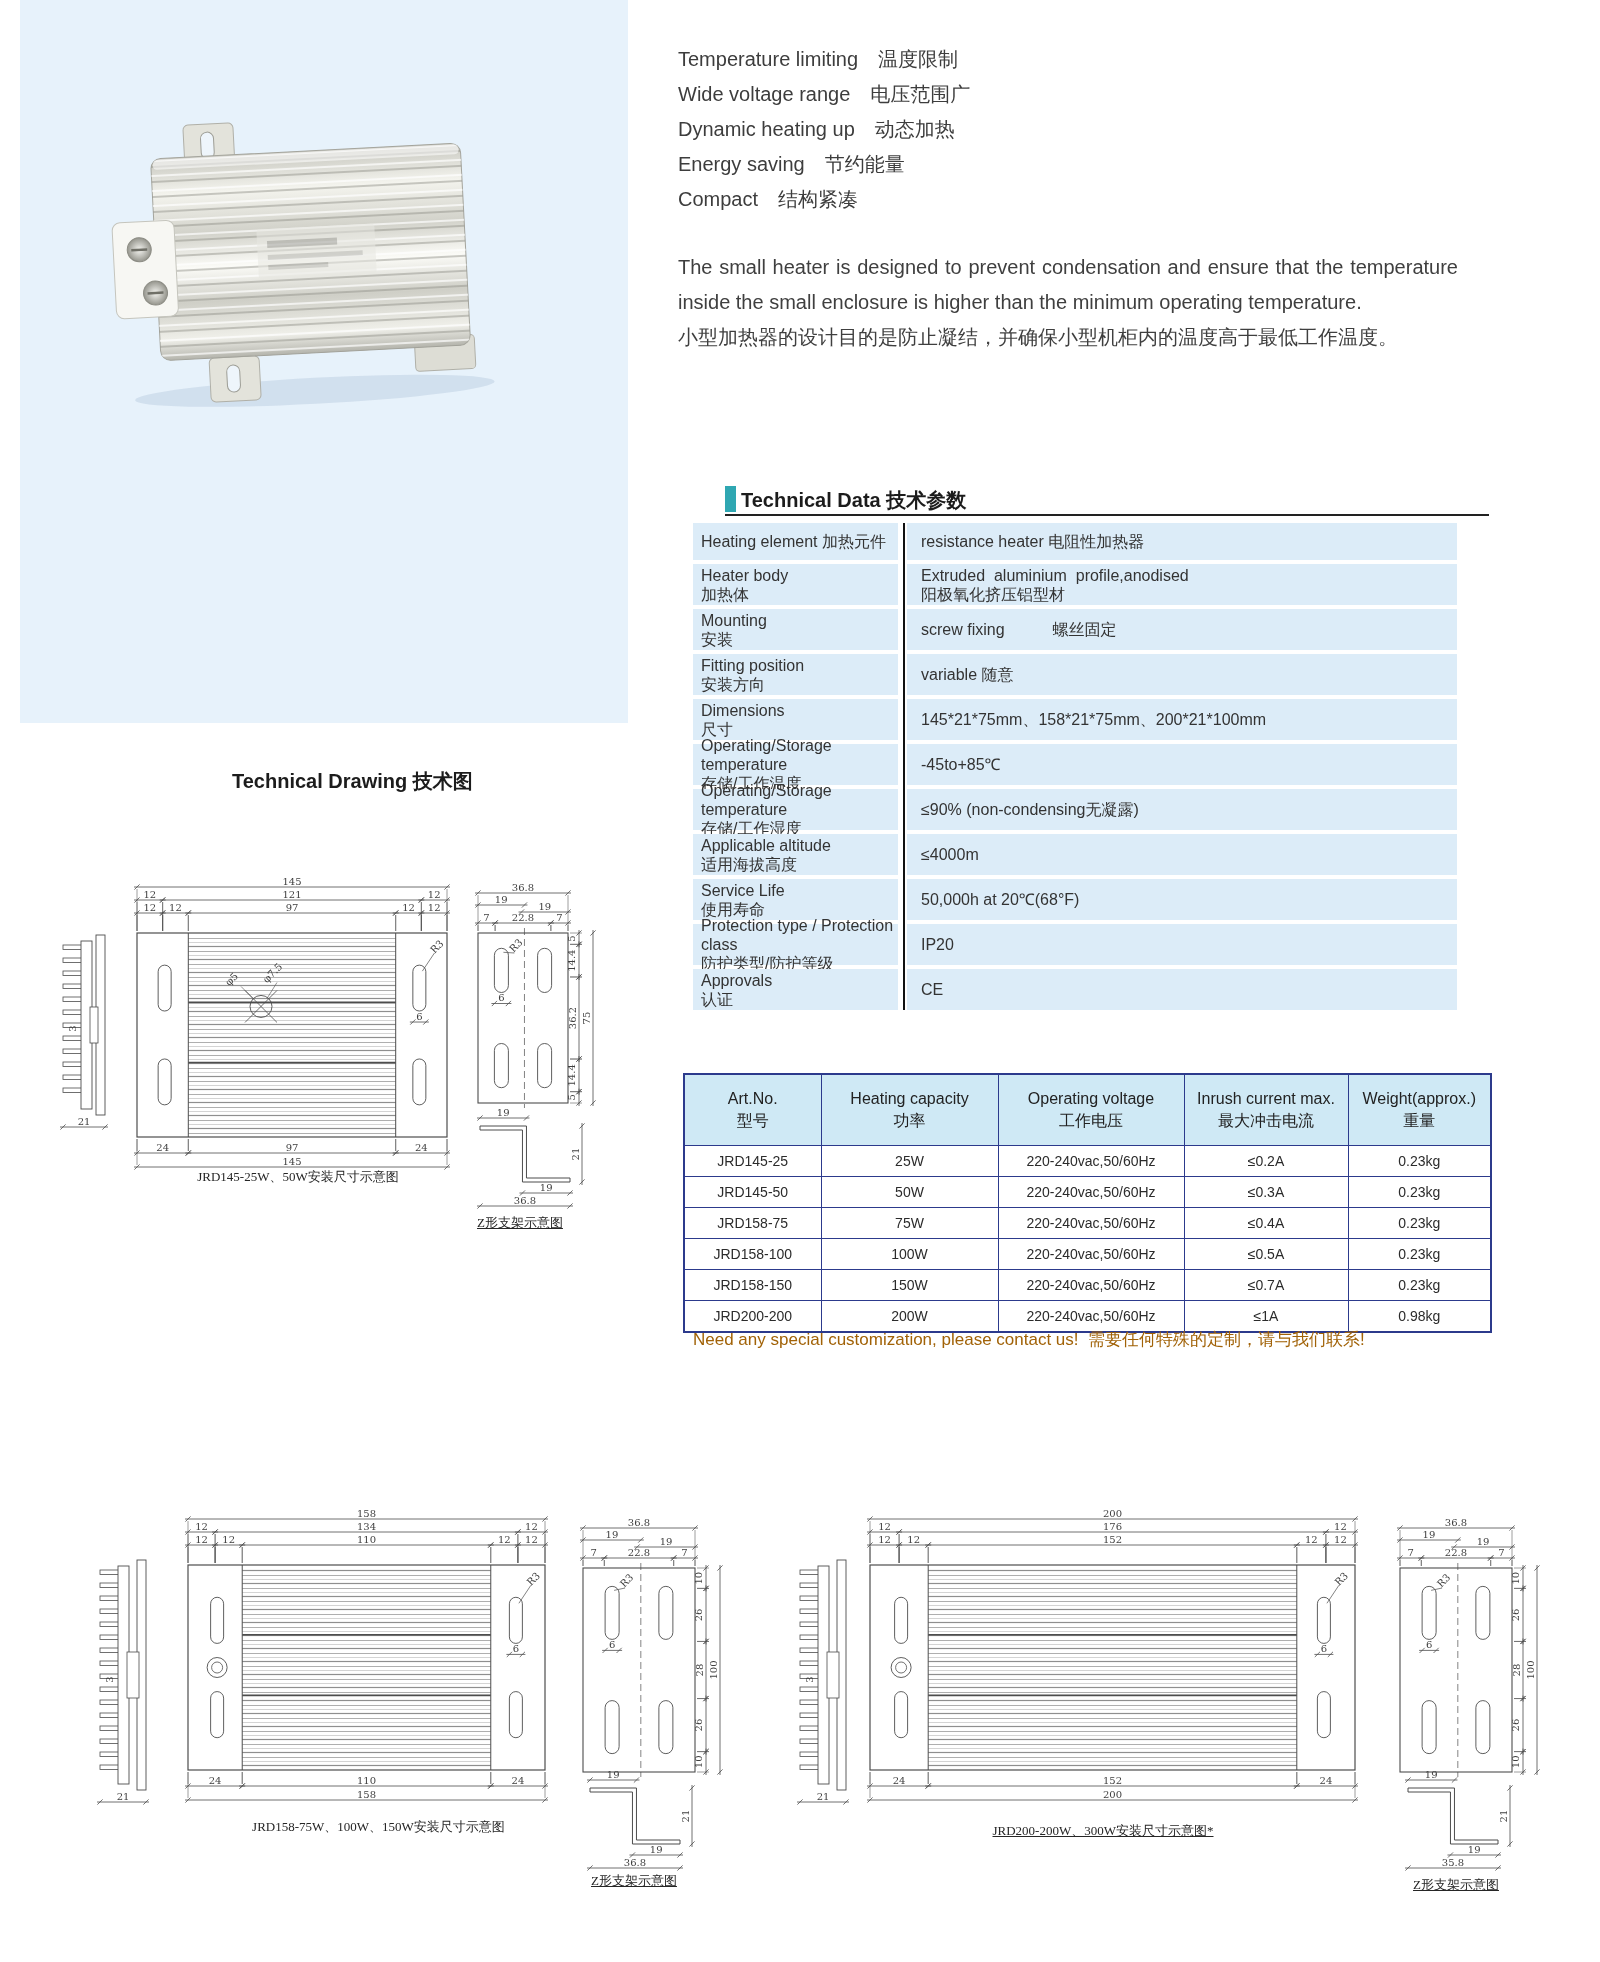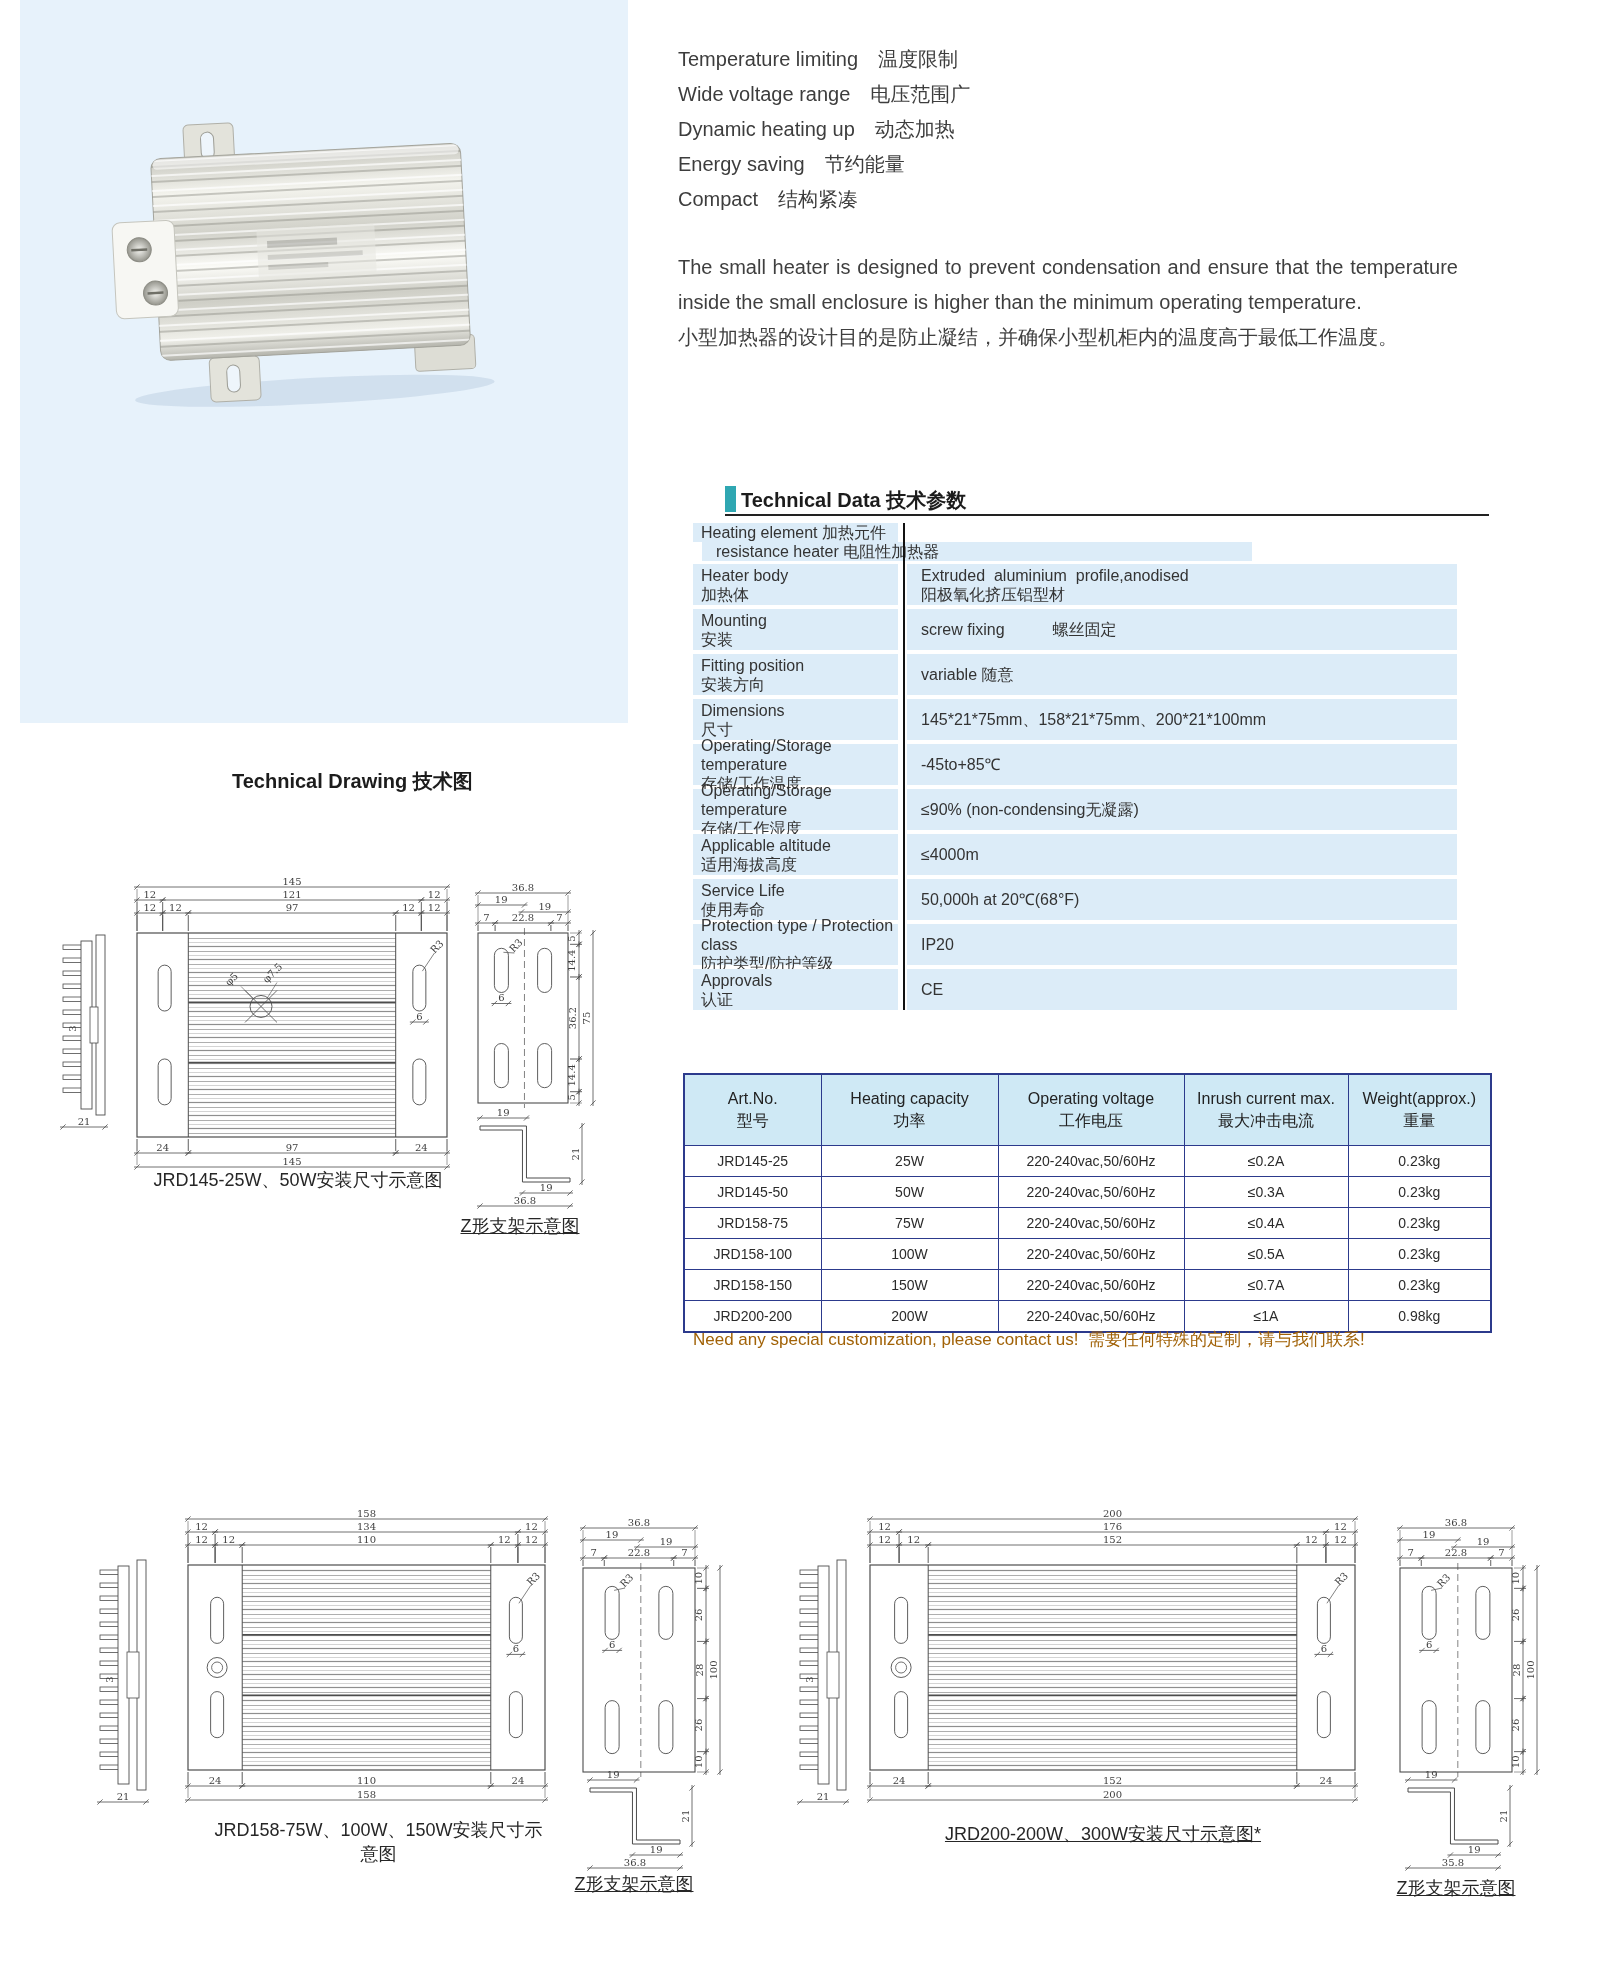--- a/index.html
+++ b/index.html
@@ -12,37 +12,37 @@
   .desc{position:absolute;left:678px;top:250px;width:780px;color:#3f3f3f;font-size:20px;line-height:35px;}
   .desc .en{margin:0;text-align:justify;}
   .desc .zh{margin:0;}
   .td-header{position:absolute;left:693px;top:485px;width:764px;height:32px;margin-left:32px;}
   .td-sq{position:absolute;left:0;top:1px;width:11px;height:26px;background:var(--teal,#2fa7b2);}
   .td-title{position:absolute;left:16px;top:2px;font-size:20px;font-weight:bold;color:#1c1c1c;}
   .td-rule{position:absolute;left:0;top:29px;width:764px;height:2px;background:#222;}
   .ttable{position:absolute;left:693px;top:523px;width:764px;}
   .tdivider{position:absolute;left:210px;top:0;width:2px;height:487px;background:#111;}
   .trow{display:flex;height:41px;margin-bottom:4px;}
-  .trow.single{height:37px;flex-direction:column;}
+  .trow.single{height:37px;}
   .tleft{width:205px;background:var(--rowbg,#dcecf8);padding-left:8px;box-sizing:border-box;
          display:flex;flex-direction:column;justify-content:center;}
   .tright{width:550px;margin-left:9px;background:var(--rowbg,#dcecf8);padding-left:14px;box-sizing:border-box;
           display:flex;flex-direction:column;justify-content:center;}
   .tl,.tv{font-size:16px;line-height:19px;color:#333;white-space:pre-wrap;}
   .products{position:absolute;left:683px;top:1073px;border-collapse:collapse;border:2px solid var(--tblborder,#2c3a8c);table-layout:fixed;}
   .products th{background:var(--tblhead,#cfe9f5);height:50px;font-weight:normal;font-size:16px;color:#222;
                border:1.5px solid var(--tblborder,#2c3a8c);padding:10px;}
   .products th div{line-height:22px;}
   .products td{height:30px;text-align:center;font-size:14px;color:#2b2b2b;
                border:1.5px solid var(--tblborder,#2c3a8c);padding:0;}
   .note{position:absolute;left:693px;top:1328px;font-size:17px;color:#a16207;white-space:pre-wrap;}
   .tdraw-title{position:absolute;left:232px;top:768px;font-size:20px;font-weight:bold;color:#1c1c1c;}
   #cad{position:absolute;left:0;top:0;pointer-events:none;}
   .dimt{font-family:"DejaVu Serif",serif;font-size:10px;fill:#3f3f3f;}
-  .capt{position:absolute;font-family:Liberation Sans, sans-serif;font-size:18px;color:#262626;text-align:center;}
+  .capt{position:absolute;font-family:Liberation Serif, serif;font-size:13px;color:#262626;text-align:center;}
   .capt.u{text-decoration:underline;}
 </style>
 </head>
 <body>
 
 <div class="page">
 
   <div class="hero">
     <svg id="photo" width="420" height="310" viewBox="0 0 420 310">
       <defs>

